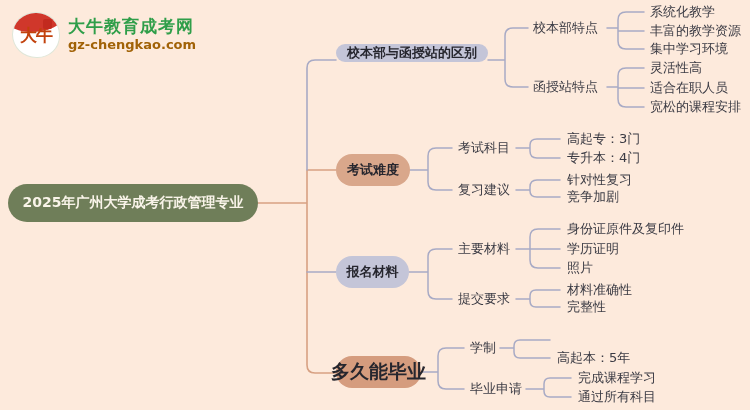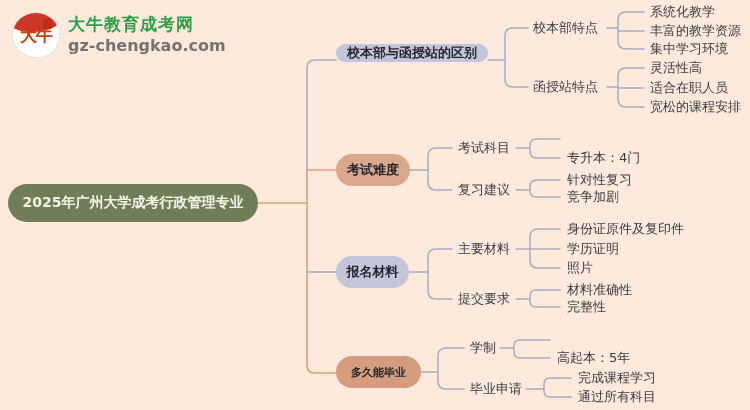--- a/index.html
+++ b/index.html
@@ -11,29 +11,29 @@
   .logo{position:absolute;left:12px;top:12px;display:flex;align-items:center;z-index:3;}
   .logo-bubble{position:relative;width:46px;height:44px;background:#ffffff;border:1.5px solid #dfe6d8;
     border-radius:50% 50% 48% 52%;overflow:hidden;flex:0 0 auto;}
   .logo-hat{position:absolute;left:-4px;top:-7px;width:54px;height:26px;background:#d0372b;
     border-radius:0 0 60% 40%;}
   .logo-chars{position:absolute;left:0;right:0;top:11px;text-align:center;font-size:17px;
     font-weight:bold;color:#c2410c;letter-spacing:-1px;}
   .logo-seal{position:absolute;right:7px;top:6px;width:9px;height:10px;background:#c22a1f;border-radius:2px;}
   .logo-text{margin-left:8px;line-height:1.15;}
   .logo-title{font-size:17px;font-weight:bold;color:#2f9e49;letter-spacing:1px;}
-  .logo-sub{font-size:16px;font-weight:bold;color:#737373;margin-top:2px;}
+  .logo-sub{font-size:13px;font-weight:bold;color:#a16207;margin-top:2px;}
 
   
   .pill{position:absolute;display:flex;align-items:center;justify-content:center;
     border-radius:17px;font-weight:bold;white-space:nowrap;z-index:2;}
   .root-pill{background:#6f7e59;color:#f9f4e9;font-size:14px;}
   .pill-purple{background:#c4c5d8;color:#26262e;font-size:13px;}
   .pill-salmon{background:#d9a78b;color:#26262e;font-size:13px;}
-  .pill-salmon-dark{background:#d59c7e;color:#26262e;font-size:11px;}
+  .pill-salmon-dark{background:#d59c7e;color:#26262e;font-size:19px;}
 
   .mid,.leaf{position:absolute;height:18px;line-height:18px;font-size:13px;color:#3b3b44;
     white-space:nowrap;z-index:2;text-align:center;}
 </style>
 </head>
 <body>
 
 <div class="stage">
 
   <svg class="connector-svg" width="750" height="410" viewBox="0 0 750 410">
@@ -80,20 +80,21 @@
   <div class="mid" style="left:533px;top:78px;">函授站特点</div>
   <div class="leaf" style="left:650px;top:3px;">系统化教学</div>
   <div class="leaf" style="left:650px;top:40px;">集中学习环境</div>
   <div class="leaf" style="left:650px;top:22px;">丰富的教学资源</div>
   <div class="leaf" style="left:650px;top:59px;">灵活性高</div>
   <div class="leaf" style="left:650px;top:79px;">适合在职人员</div>
   <div class="leaf" style="left:650px;top:98px;">宽松的课程安排</div>
 
   <div class="mid" style="left:458px;top:139px;">考试科目</div>
   <div class="mid" style="left:458px;top:181px;">复习建议</div>
+  <div class="leaf" style="left:567px;top:130px;">高起专：3门</div>
   <div class="leaf" style="left:567px;top:149px;">专升本：4门</div>
   <div class="leaf" style="left:567px;top:171px;">针对性复习</div>
   <div class="leaf" style="left:567px;top:188px;">竞争加剧</div>
 
   <div class="mid" style="left:458px;top:240px;">主要材料</div>
   <div class="mid" style="left:458px;top:290px;">提交要求</div>
   <div class="leaf" style="left:567px;top:220px;">身份证原件及复印件</div>
   <div class="leaf" style="left:567px;top:240px;">学历证明</div>
   <div class="leaf" style="left:567px;top:259px;">照片</div>
   <div class="leaf" style="left:567px;top:281px;">材料准确性</div>

